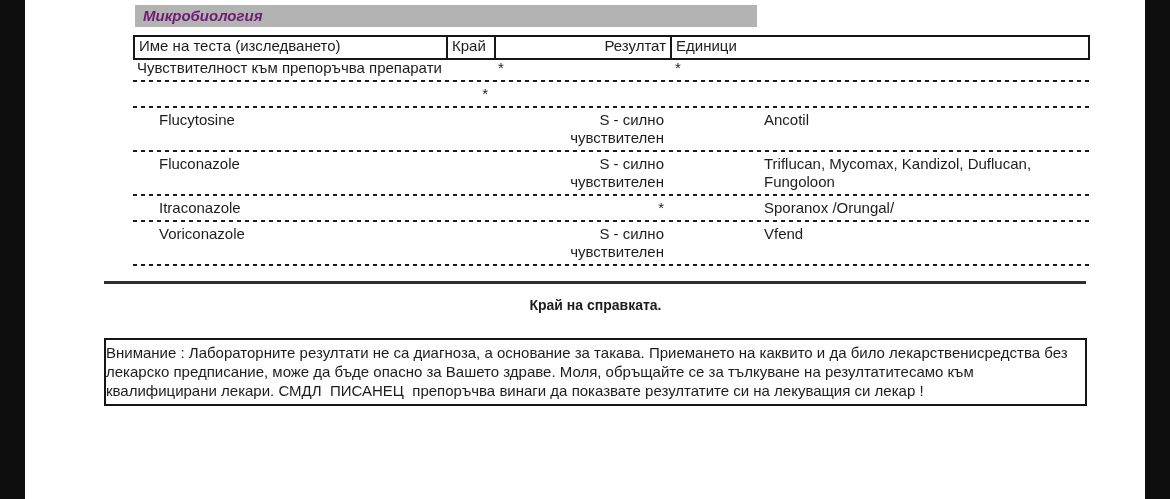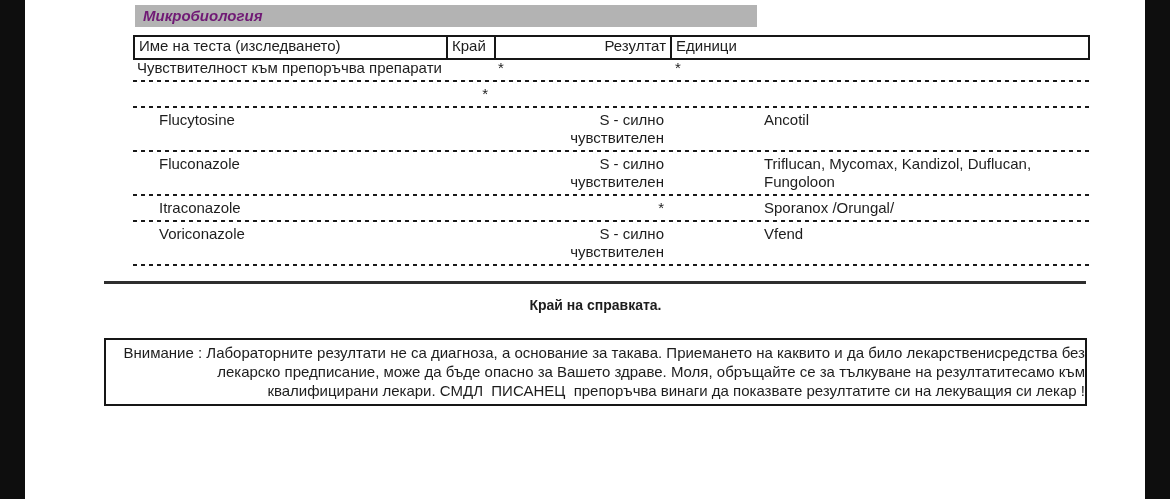--- a/index.html
+++ b/index.html
@@ -50,21 +50,21 @@
   .end-note{
     position:absolute;left:104px;top:297px;width:983px;text-align:center;
     font-weight:bold;font-size:14px;
   }
 
   .warning-box{
     position:absolute;left:104px;top:338px;width:983px;height:68px;
     border:2px solid #161616;box-sizing:border-box;
     font-size:15px;line-height:19px;padding-top:3px;
   }
-  .warning-line{text-align:right;white-space:pre;}
+  .warning-line{text-align:left;white-space:pre;}
 </style>
 </head>
 <body>
 
 <div id="canvas">
   <div id="left-bar" class="side-bar"></div>
   <div id="right-bar" class="side-bar"></div>
 
   <div class="title-bar">
     <span>Микробиология</span>

